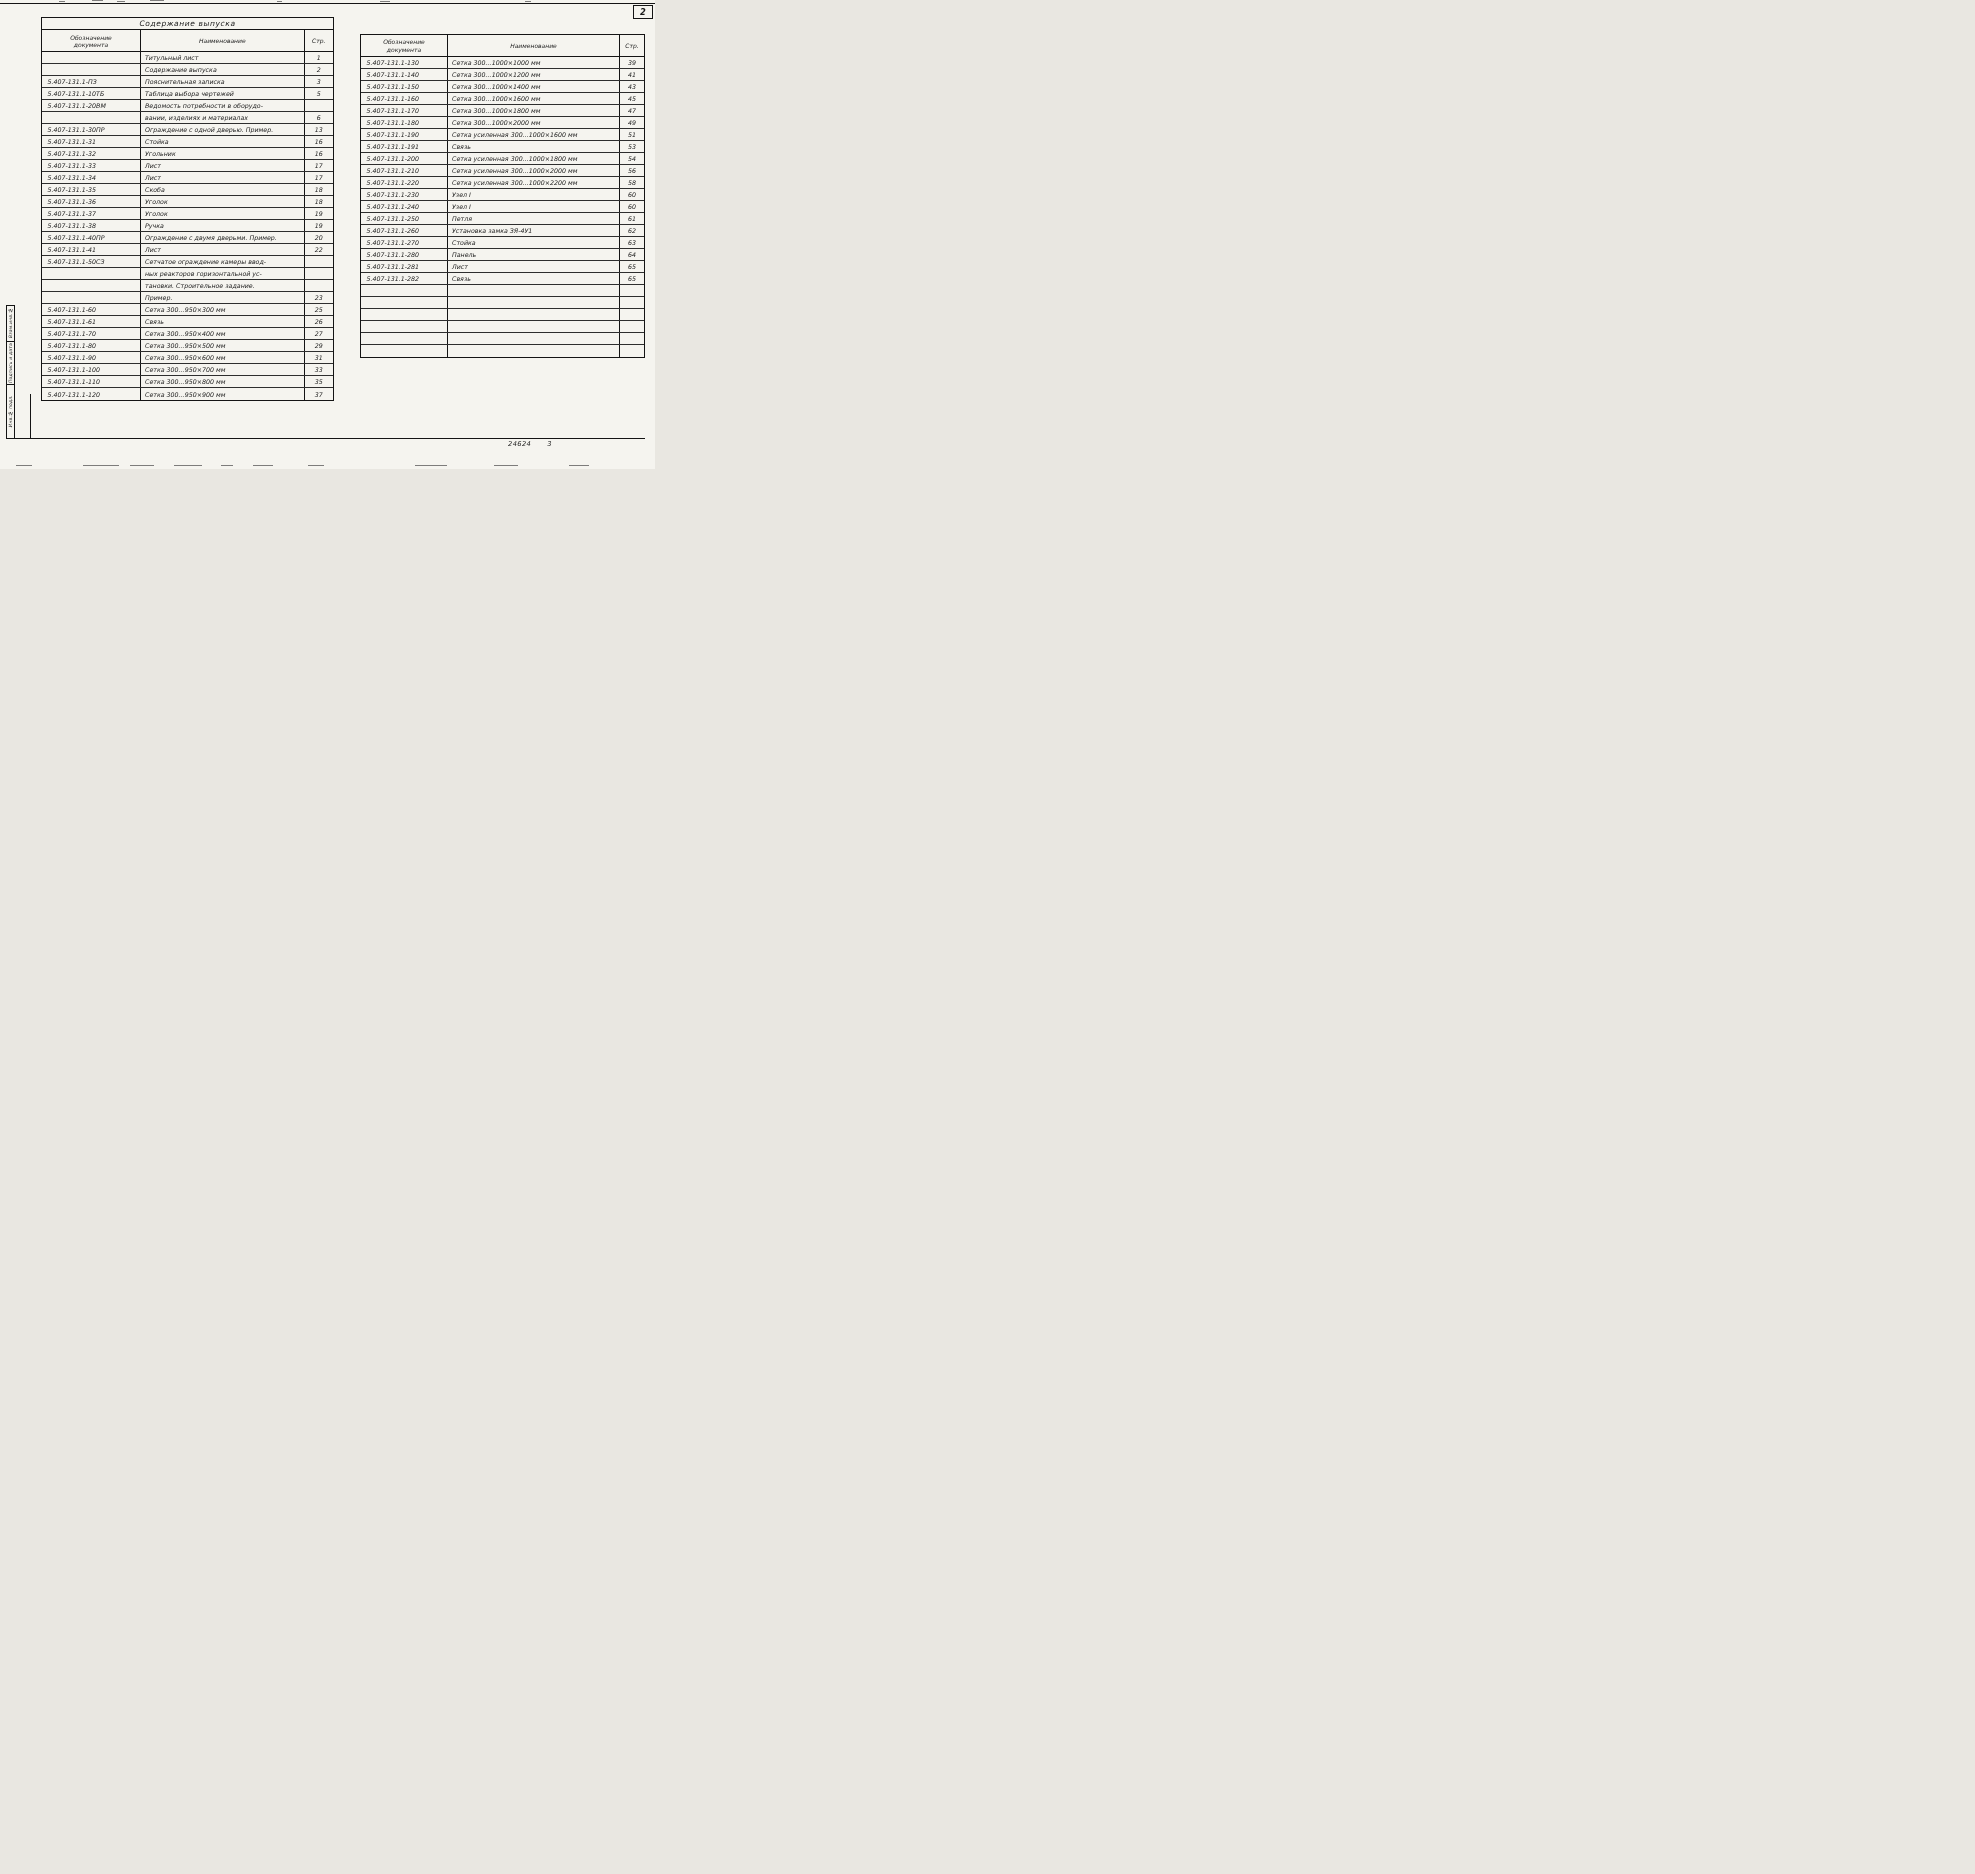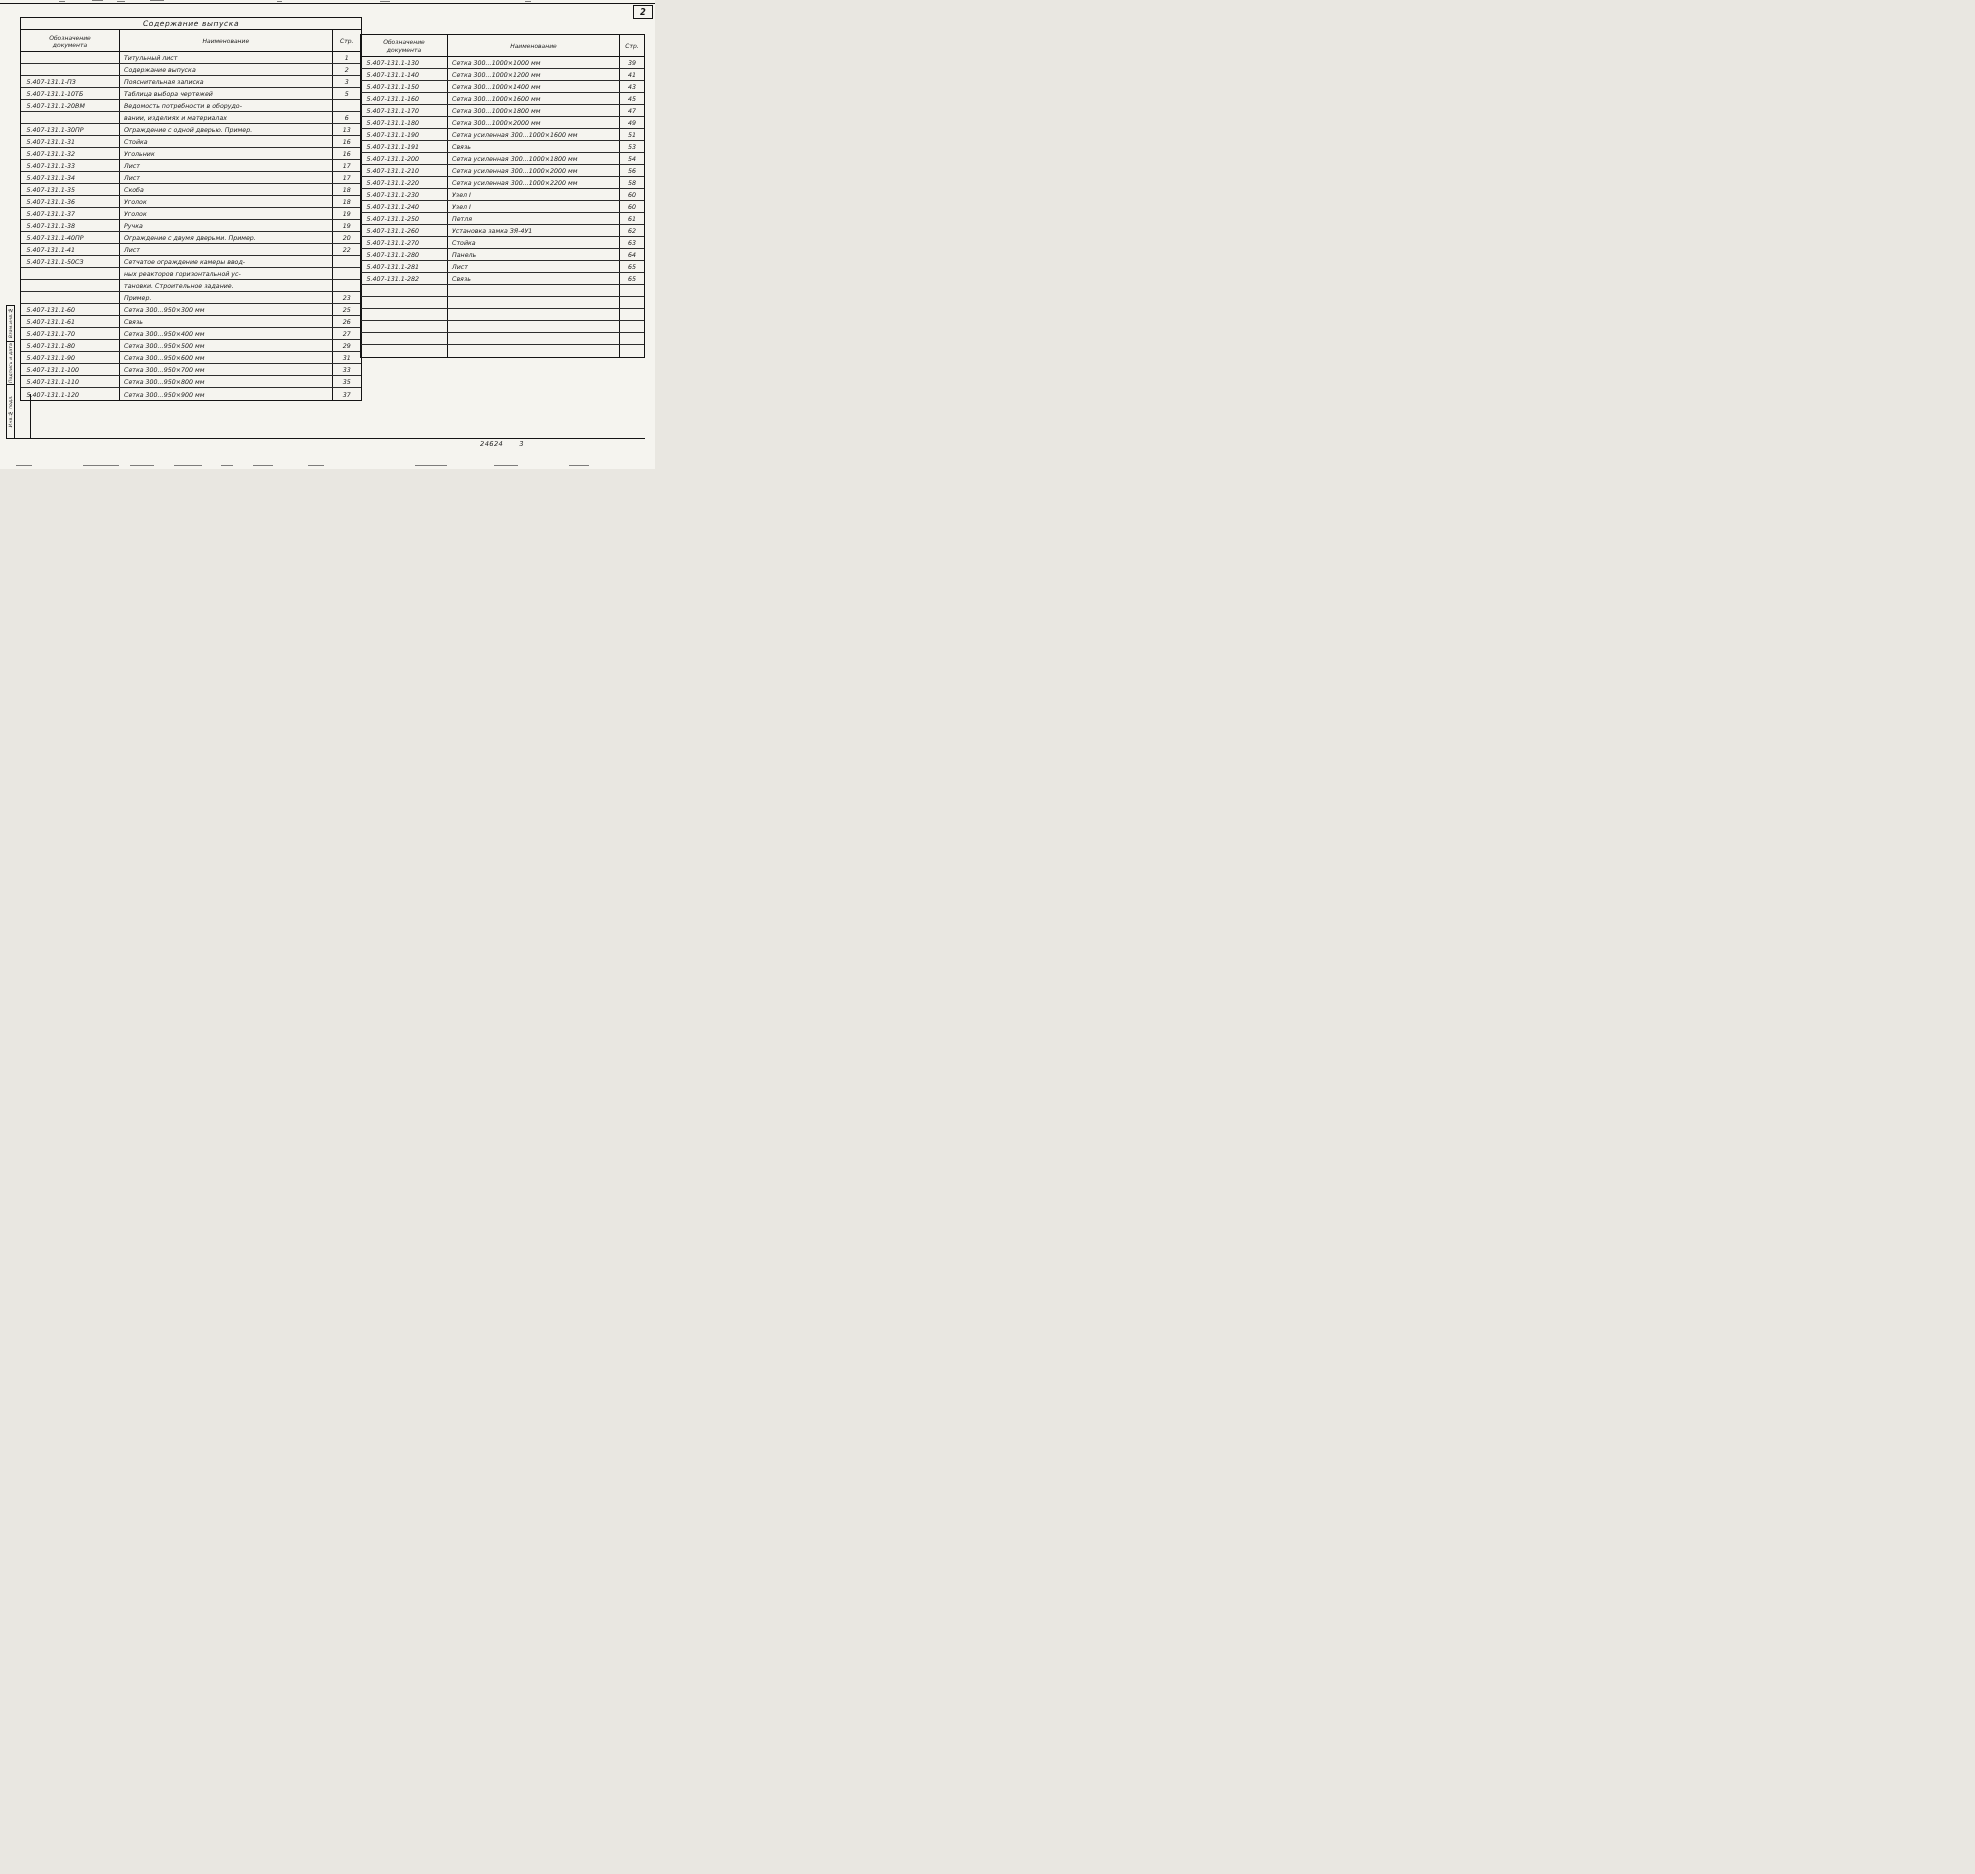--- a/index.html
+++ b/index.html
@@ -17,21 +17,21 @@
   .artifact{position:absolute;height:0.8px;background:#3c3c3c;opacity:.65;}
   
   .sheet-badge{
     position:absolute;left:633px;top:4.7px;width:20px;height:14.6px;
     border:1.2px solid #141414;box-sizing:border-box;
     display:flex;align-items:center;justify-content:center;
     font-size:8.3px;font-weight:bold;
   }
   
   .ctable{position:absolute;border:1.2px solid #141414;box-sizing:border-box;background:transparent;}
-  .ctable.left{left:20px;top:17.4px;width:342px;}
+  .ctable.left{left:41px;top:17.4px;width:293px;}
   .ctable.right{left:360px;top:34px;width:285px;}
   .title-band{
     height:11px;border-bottom:1.2px solid #141414;
     display:flex;align-items:center;justify-content:center;
     font-size:7.5px;letter-spacing:0.6px;
   }
   .thead{display:grid;height:21px;border-bottom:1.2px solid #141414;}
   .left .thead,.left .trow{grid-template-columns:99px 1fr 28.4px;}
   .right .thead,.right .trow{grid-template-columns:87px 1fr 24px;}
   .th{
@@ -64,21 +64,21 @@
   .stamp-cell .vtext{
     writing-mode:vertical-rl;transform:rotate(180deg);
     font-size:4.5px;white-space:nowrap;letter-spacing:0.2px;
   }
   .s1{height:36px;} .s2{height:43px;} .s3{flex:1;}
   
   .bottomline{position:absolute;left:6.3px;top:438px;width:639px;height:1.2px;background:#141414;}
   .leftframe{position:absolute;left:30px;top:394px;width:1.2px;height:44px;background:#141414;}
   
   .footer-num{
-    position:absolute;left:480px;top:440px;
+    position:absolute;left:508px;top:440px;
     display:flex;gap:16px;font-size:6.7px;letter-spacing:0.4px;
   }
 </style>
 </head>
 <body>
 
 <div class="sheet">
 
   <div class="topline"></div>
   <div class="artifact" style="left:59px;top:0.8px;width:5.5px;"></div>

